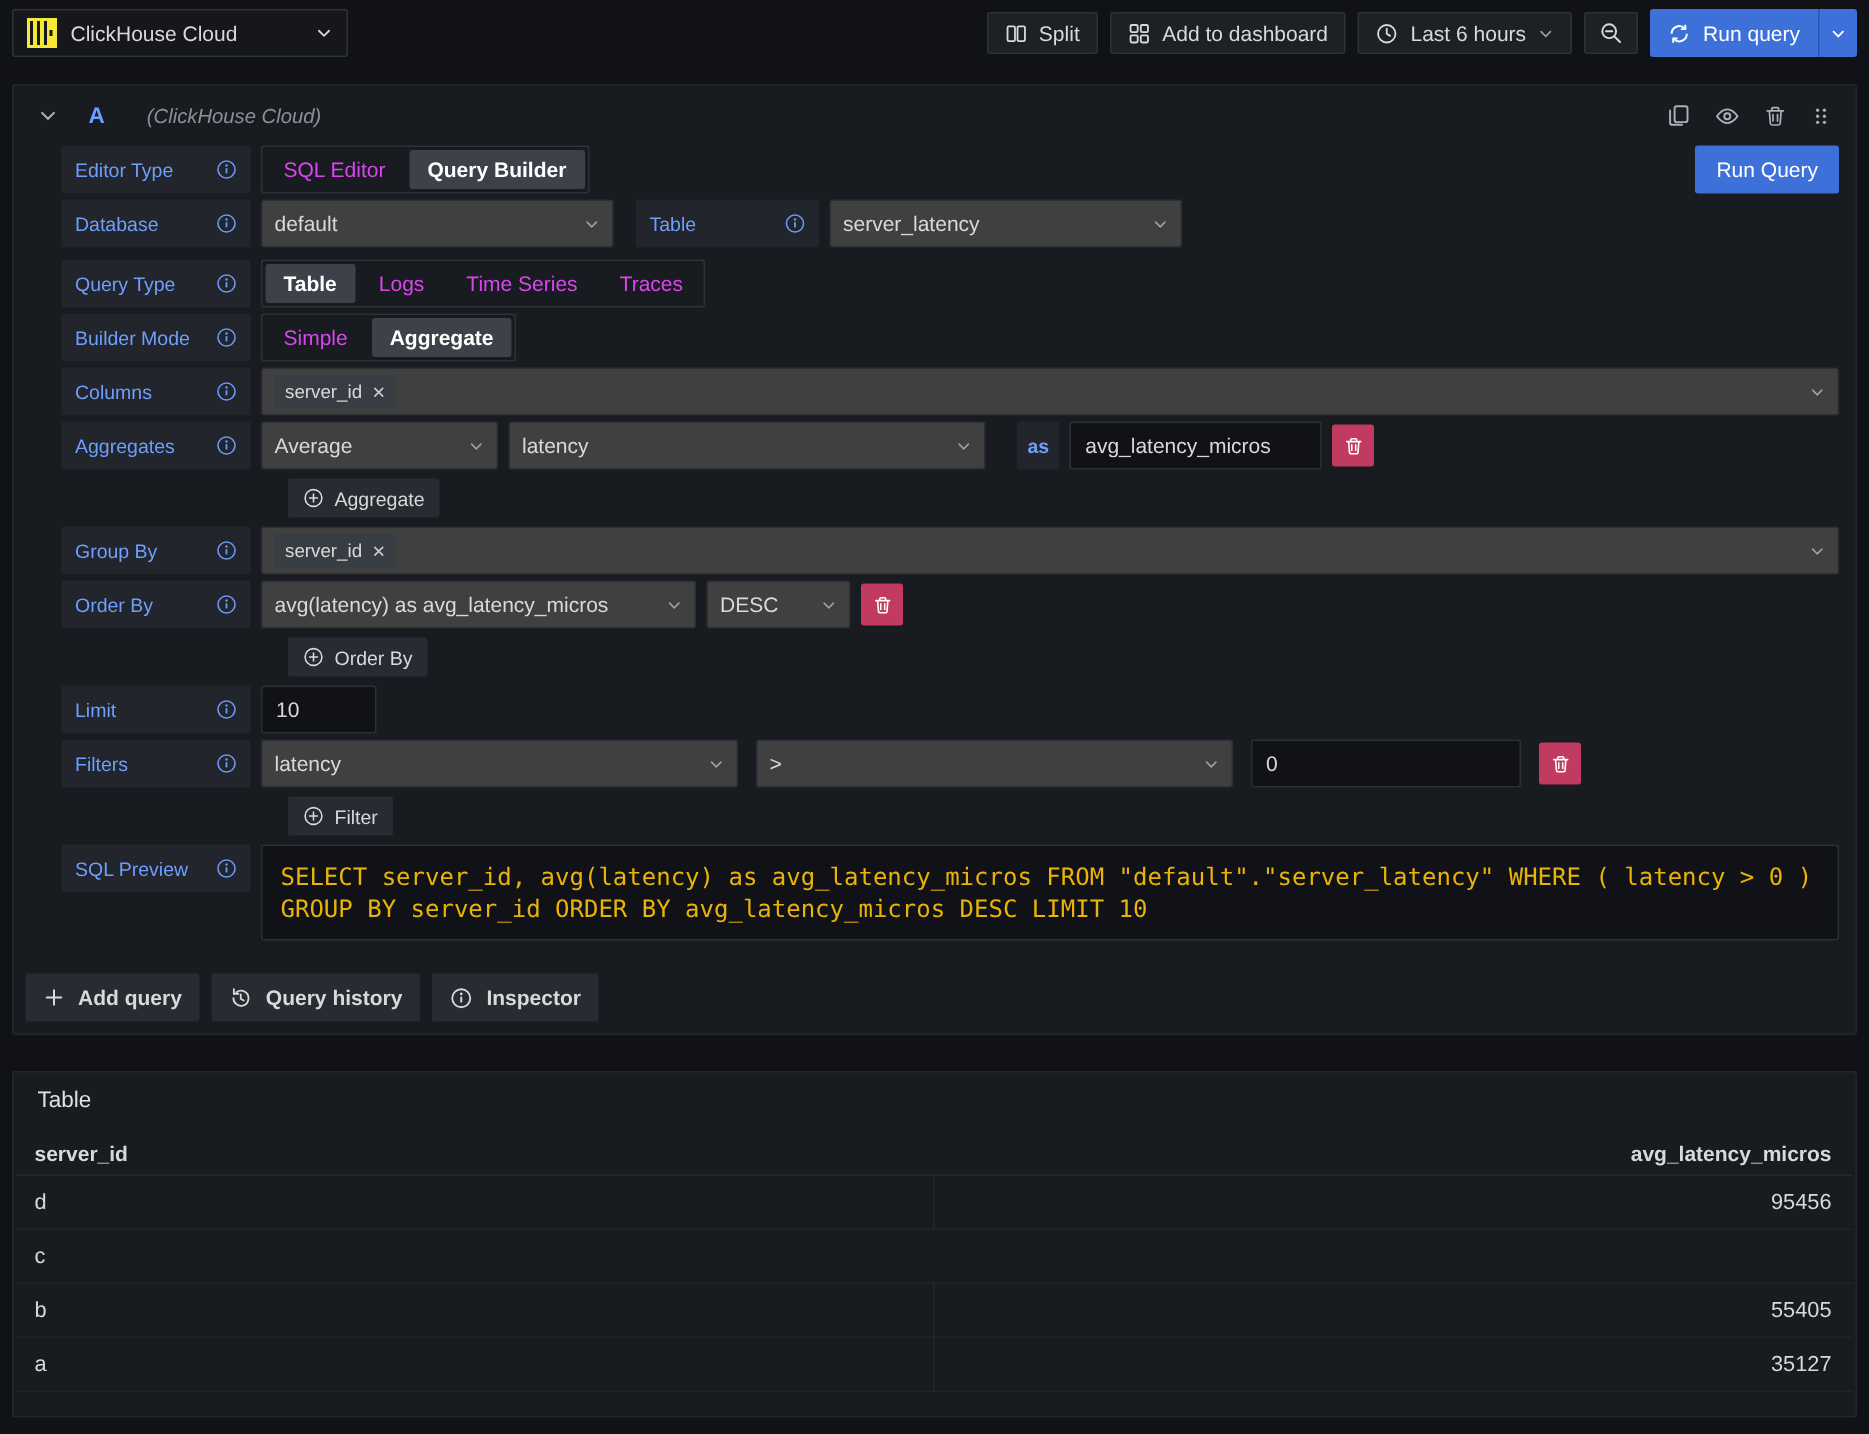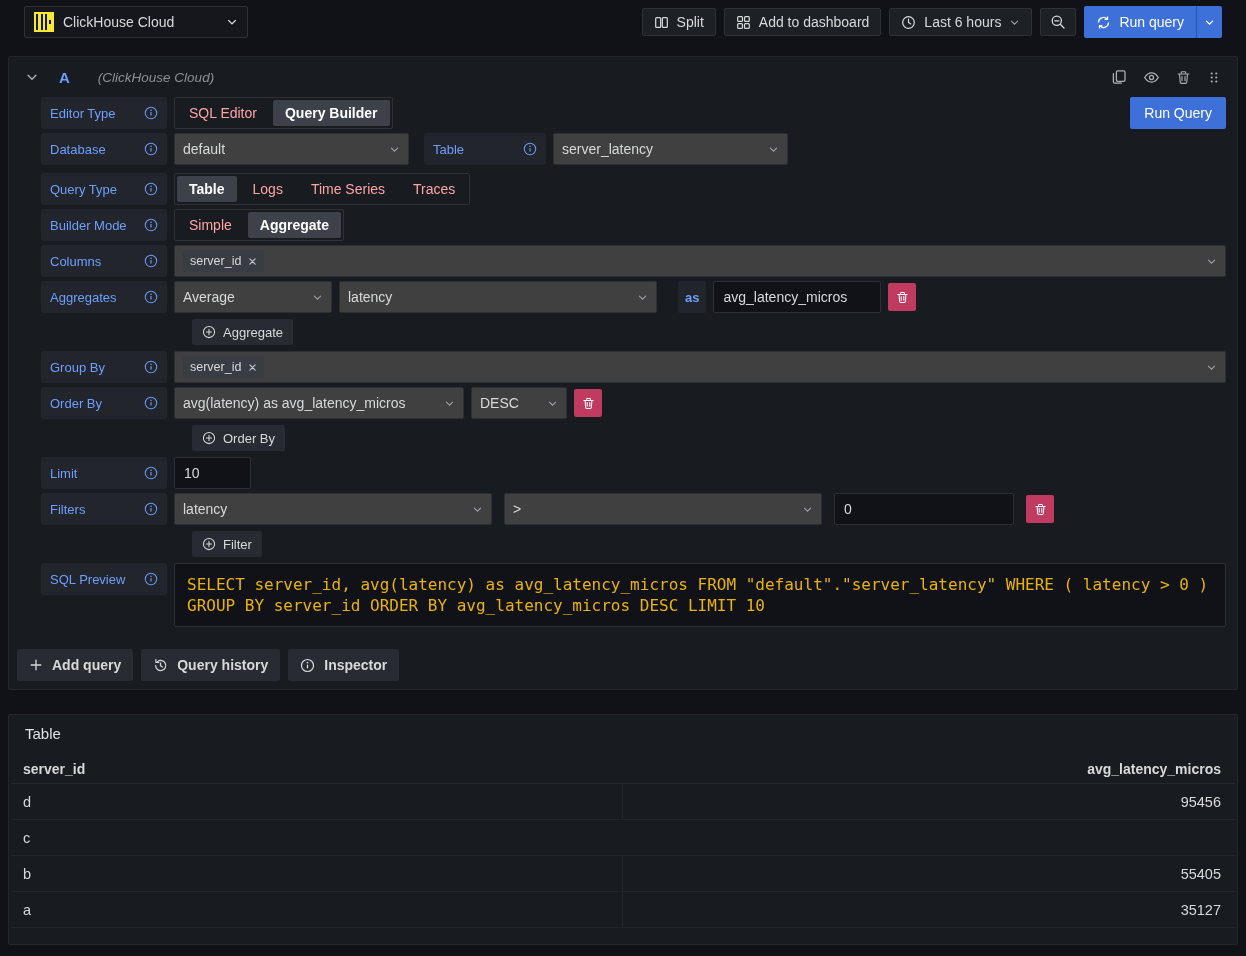--- a/index.html
+++ b/index.html
@@ -5,21 +5,21 @@
   * { box-sizing: border-box; }
   html,body { margin:0; padding:0; }
   body {
     width:1246px; height:956px; overflow:hidden;
     background:#111217; color:#d8d9da;
     font-family:"Liberation Sans", sans-serif; font-size:14px;
   }
   svg { display:block; }
 
   
-  .topbar { height:44px; padding:6px 24px; display:flex; align-items:flex-end; justify-content:space-between; }
+  .topbar { height:44px; padding:6px 8px; display:flex; align-items:flex-end; justify-content:space-between; }
   .ds-picker {
     width:224px; height:32px; background:#15171c; border:1px solid #2e3136; border-radius:2px;
     display:flex; align-items:center; gap:9px; padding:0 9px; cursor:pointer;
   }
   .ds-picker .name { flex:1; font-size:14px; color:#d8d9da; white-space:nowrap; }
   .ch-logo { width:20px; height:20px; background:#f6e935; position:relative; flex:none; }
   .ch-logo::before { content:""; position:absolute; top:2px; bottom:2px; left:2px; right:6px;
     background:repeating-linear-gradient(90deg,#17181c 0 2px,transparent 2px 4.6px); }
   .ch-logo::after { content:""; position:absolute; right:3px; top:8px; width:2px; height:4px; background:#17181c; }
 
@@ -53,21 +53,21 @@
   .label-box {
     width:126px; min-width:126px; height:32px; background:#22252b; border-radius:2px;
     display:flex; align-items:center; justify-content:space-between; padding:0 9px;
   }
   .label-box.mid { width:122px; min-width:122px; }
   .label-text { color:#6e9fff; font-size:13px; font-weight:500; white-space:nowrap; }
   .info-i { color:#6e9fff; opacity:.95; cursor:pointer; }
   .label-spacer { width:126px; min-width:126px; }
 
   .radio-group { display:flex; align-items:stretch; height:32px; border:1px solid #2e3136; border-radius:2px; background:#181b1f; }
-  .radio-item { display:flex; align-items:center; padding:0 14px; color:#fca5a5; font-size:14px; cursor:pointer; white-space:nowrap; }
+  .radio-item { display:flex; align-items:center; padding:0 14px; color:#d946ef; font-size:14px; cursor:pointer; white-space:nowrap; }
   .radio-item.active { background:#3d4149; color:#fff; font-weight:600; margin:2px; padding:0 12px; border-radius:2px; }
 
   .select {
     height:32px; background:#404040; border:1px solid #2c2f36; border-radius:2px;
     display:flex; align-items:center; justify-content:space-between; gap:8px; padding:0 8px;
     font-size:14px; color:#d8d9da; cursor:pointer;
   }
   .select .chev { color:#9da0a8; flex:none; }
   .grow { flex:1; }
 

